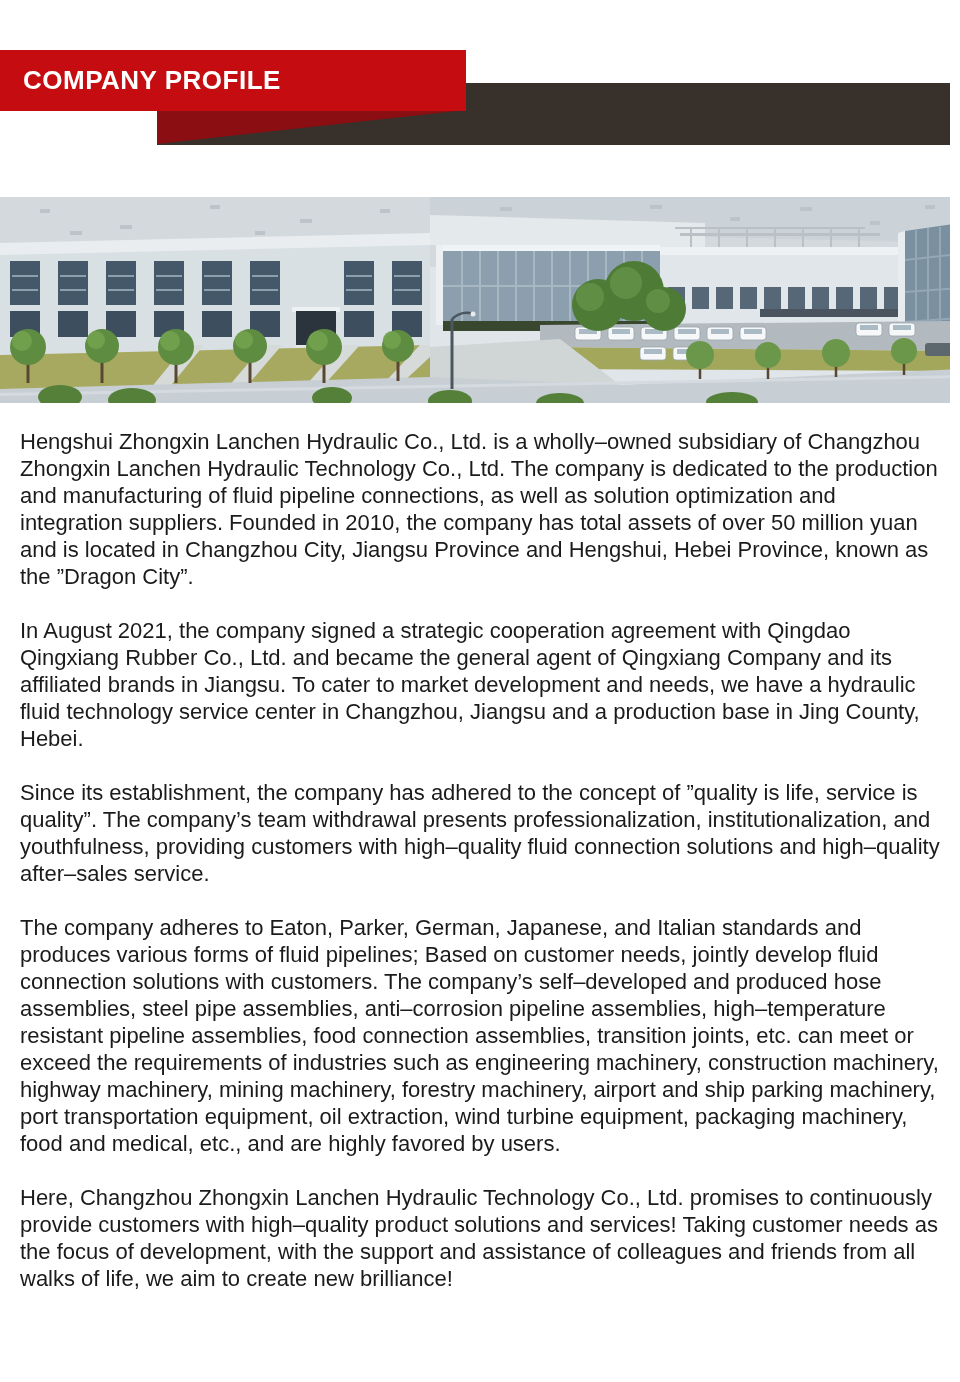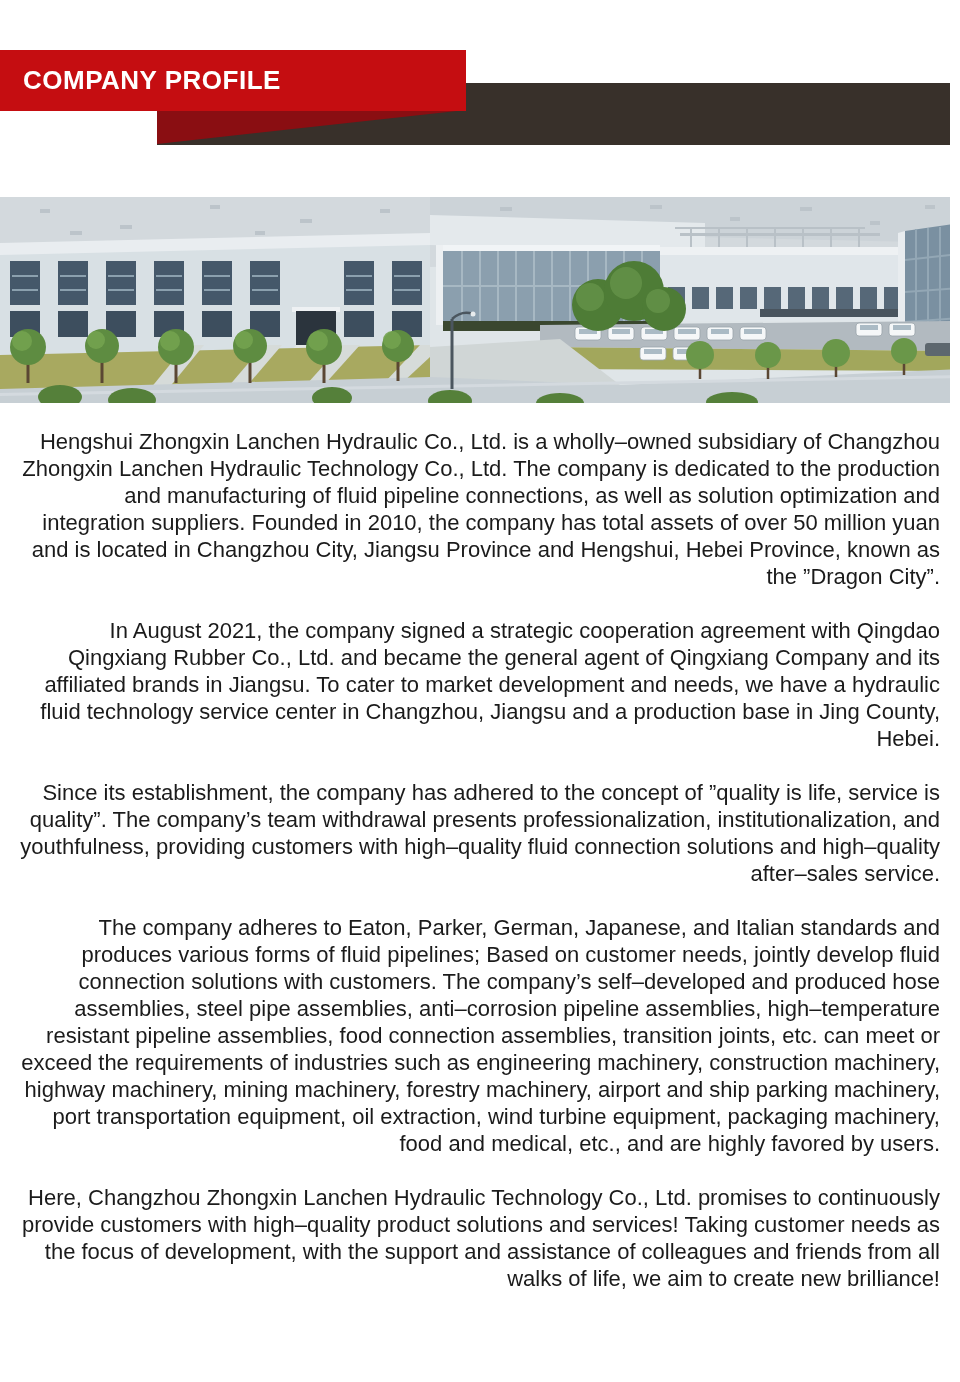--- a/index.html
+++ b/index.html
@@ -35,21 +35,21 @@
   }
   .photo svg{display:block;width:100%;height:100%;}
   
   .content{
     position:absolute;left:20px;top:428px;width:920px;
   }
   .content p{
     margin:0 0 27px 0;
     font-size:22px;line-height:27px;
     color:var(--text-color,#1b1b1b);
-    text-align:right;
+    text-align:left;
   }
 </style>
 </head>
 <body>
 
 <div class="page">
 
   <div class="dark-bar"></div>
   <div class="banner-fold"></div>
   <div class="banner">

